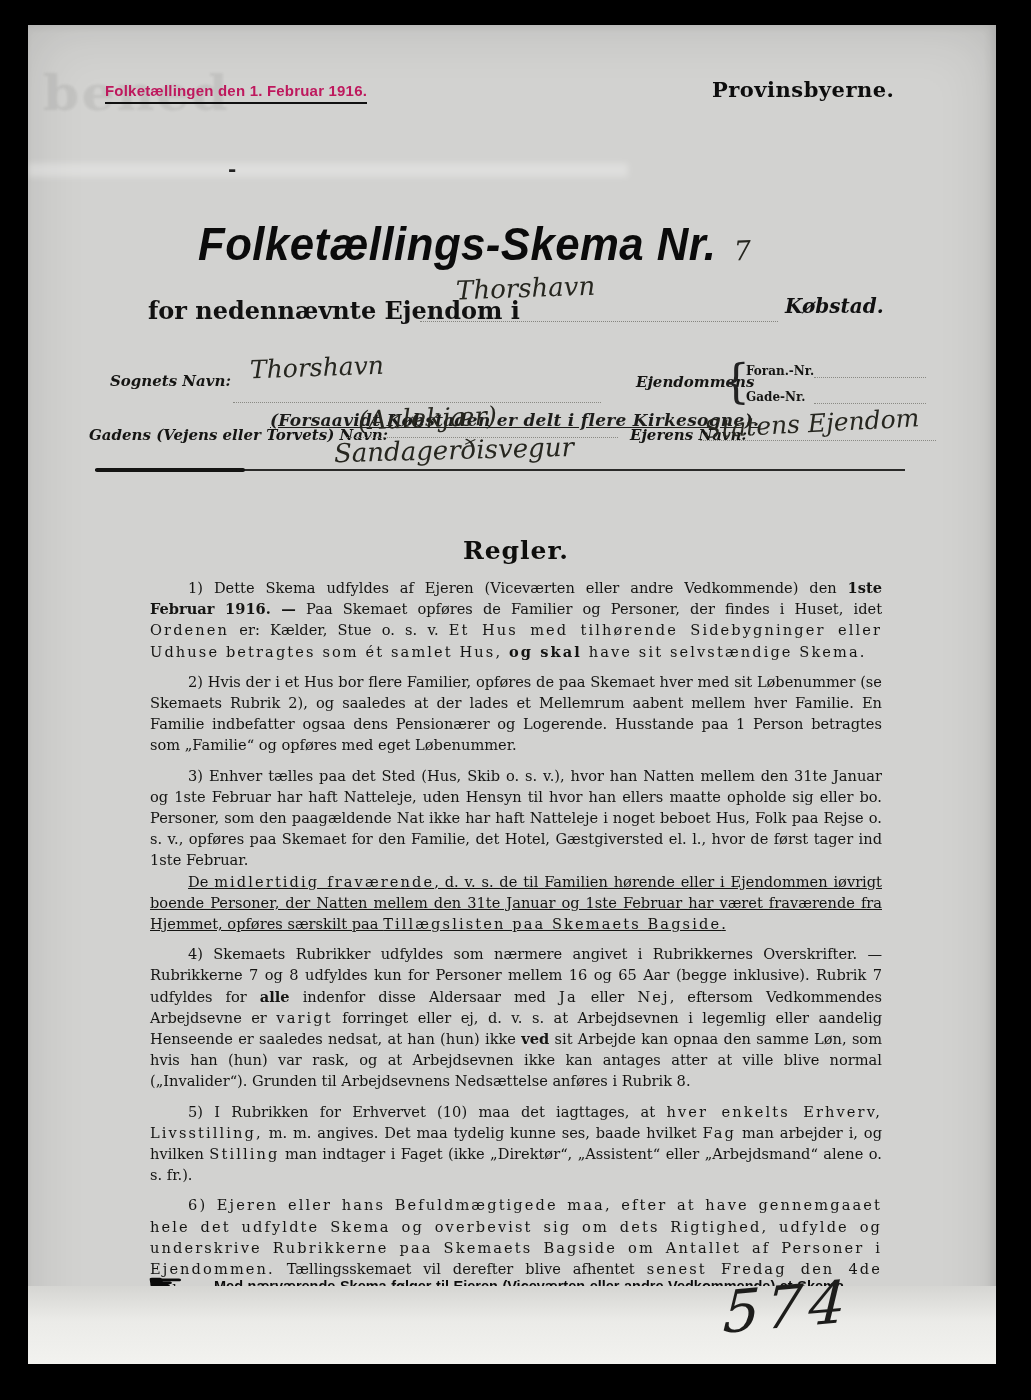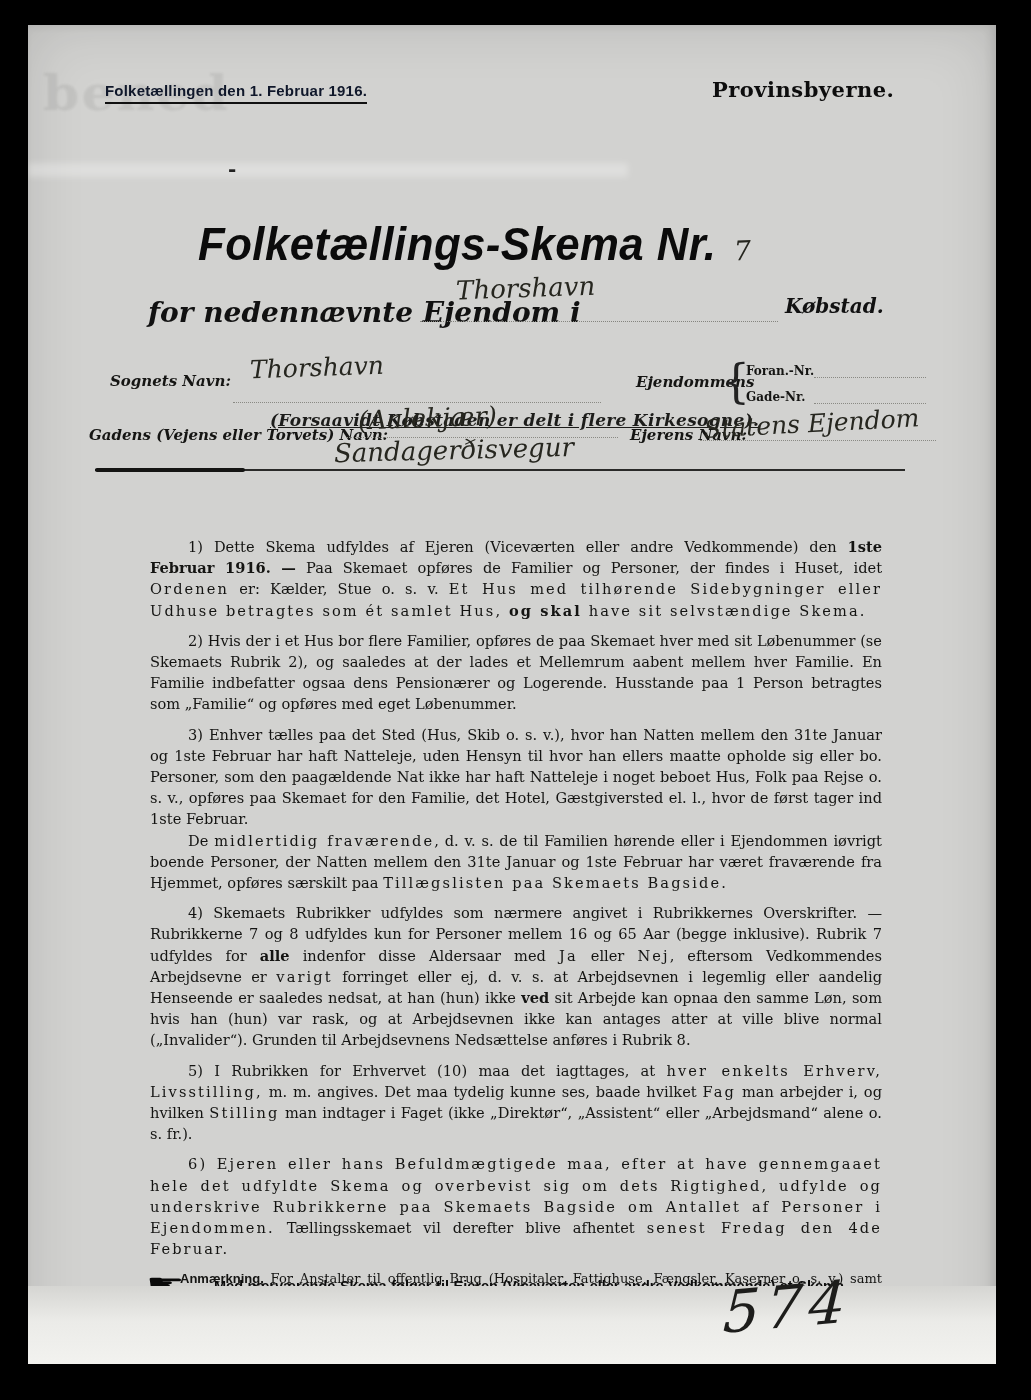--- a/index.html
+++ b/index.html
@@ -27,41 +27,41 @@
   }
   .ghost{
     position:absolute;left:22px;top:40px;
     font-weight:bold;font-size:48px;color:rgba(30,30,30,0.08);
     transform:scaleX(1.08);filter:blur(1px);
     letter-spacing:2px;
   }
   .hdr-left{
     position:absolute;left:77px;top:57px;
     font-family:"Liberation Sans","DejaVu Sans",sans-serif;
-    font-weight:bold;font-size:15px;color:#0f172a;
+    font-weight:bold;font-size:15px;color:#be185d;
     border-bottom:2px solid #111;padding-bottom:3px;letter-spacing:0.2px;
   }
   .hdr-right{
     position:absolute;left:684px;top:52px;
     font-weight:bold;font-size:21px;color:#0d0d0d;letter-spacing:0.5px;
   }
   .stray-dash{position:absolute;left:200px;top:132px;font-weight:bold;font-size:20px;color:#222;}
   .title-main{
     position:absolute;left:170px;top:192px;
     font-family:"Liberation Sans","DejaVu Sans",sans-serif;
     font-weight:bold;font-style:italic;font-size:46px;color:#0b0b0b;
     transform:scaleX(0.95);transform-origin:left top;white-space:nowrap;
     letter-spacing:0.5px;
   }
   .hw{
     font-family:"DejaVu Serif","Liberation Serif",serif;
     font-style:italic;color:#26261f;white-space:nowrap;
   }
   .title-number{position:absolute;left:706px;top:210px;font-size:27px;transform:rotate(-3deg);}
-  .sub-label{position:absolute;left:120px;top:271px;font-weight:bold;font-style:italic;font-size:28px;color:#111;}
+  .sub-label{position:absolute;left:120px;top:271px;font-weight:bold;font-size:24px;color:#111;}
   .sub-line{position:absolute;left:392px;top:296px;width:358px;border-bottom:1.5px dotted #85857f;}
   .sub-value{position:absolute;left:428px;top:248px;font-size:26px;transform:rotate(-2deg);}
   .sub-suffix{position:absolute;left:757px;top:269px;font-weight:bold;font-style:italic;font-size:20px;color:#111;text-align:right;}
   .fld{font-weight:bold;font-style:italic;font-size:15px;color:#151513;position:absolute;white-space:nowrap;}
   .dotline{position:absolute;border-bottom:1.2px dotted #8a8a84;}
   .sogn-value{position:absolute;left:222px;top:328px;font-size:25px;transform:rotate(-2deg);}
   .sogn-note{position:absolute;left:242px;top:385px;font-weight:bold;font-style:italic;font-size:17px;color:#1c1c1a;letter-spacing:0.3px;text-decoration:underline;}
   .ejd-brace{position:absolute;left:694px;top:330px;font-size:44px;color:#222;transform:scaleY(1.05);font-weight:normal;}
   .nr-label{position:absolute;font-weight:bold;font-size:12px;color:#151513;font-style:normal;}
   .gadens-value{position:absolute;left:330px;top:378px;font-size:26px;transform:rotate(-2deg);}
@@ -75,21 +75,21 @@
   .rules-heading{
     text-align:center;font-weight:bold;font-size:25px;letter-spacing:1px;
     margin:0 0 12px 0;color:#0e0e0c;
   }
   .rp{
     font-size:14.6px;line-height:21.2px;text-align:justify;text-indent:38px;
     margin:0 0 9px 0;
   }
   .rp.tight{margin-bottom:0;}
   .rp.sub{margin-bottom:0;}
-  .rp.sub-end{}
+  .rp.sub-end{text-decoration:underline;}
   .rp.note{font-size:13px;line-height:19px;margin-top:4px;text-indent:30px;}
   .seg-n{}
   .seg-sp{letter-spacing:2.1px;}
   .seg-b{font-weight:bold;}
   .seg-bsp{font-weight:bold;letter-spacing:2.1px;}
   .note-label{font-family:"Liberation Sans","DejaVu Sans",sans-serif;font-weight:bold;font-size:13px;}
   .footer-icon{
     position:absolute;left:118px;top:1243px;
     font-family:"DejaVu Sans",sans-serif;font-size:27px;color:#0a0a0a;
     transform:scaleX(1.6);transform-origin:left center;
@@ -144,20 +144,21 @@
   <div class="hw street2">Sandagerðisvegur</div>
 
   <div class="fld" style="left:602px;top:401px;">Ejerens Navn:</div>
   <div class="dotline" style="left:672px;top:415px;width:236px;"></div>
   <div class="hw ejer-value">Statens Ejendom</div>
 
   <div class="rule-base"></div>
   <div class="rule-thick"></div>
 
   <div class="rules">
+    <h2 class="rules-heading">Regler.</h2>
     <div>
         <p class="rp para"><span class="seg-n">1) Dette Skema udfyldes af Ejeren (Viceværten eller andre Vedkommende) den </span><span class="seg-b">1ste Februar 1916. —</span><span class="seg-n"> Paa Skemaet opføres de Familier og Personer, der findes i Huset, idet </span><span class="seg-sp">Ordenen</span><span class="seg-n"> er: Kælder, Stue o. s. v. </span><span class="seg-sp">Et Hus med tilhørende Sidebygninger eller Udhuse betragtes som ét samlet Hus, </span><span class="seg-bsp">og skal</span><span class="seg-sp"> have sit selvstændige Skema.</span></p>
         <p class="rp para"><span class="seg-n">2) Hvis der i et Hus bor flere Familier, opføres de paa Skemaet hver med sit Løbenummer (se Skemaets Rubrik 2), og saaledes at der lades et Mellemrum aabent mellem hver Familie.  En Familie indbefatter ogsaa dens Pensionærer og Logerende.  Husstande paa 1 Person betragtes som „Familie“ og opføres med eget Løbenummer.</span></p>
         <p class="rp para tight"><span class="seg-n">3) Enhver tælles paa det Sted (Hus, Skib o. s. v.), hvor han Natten mellem den 31te Januar og 1ste Februar har haft Natteleje, uden Hensyn til hvor han ellers maatte opholde sig eller bo.  Personer, som den paagældende Nat ikke har haft Natteleje i noget beboet Hus, Folk paa Rejse o. s. v., opføres paa Skemaet for den Familie, det Hotel, Gæstgiversted el. l., hvor de først tager ind 1ste Februar.</span></p>
         <p class="rp sub-end"><span class="seg-n">De </span><span class="seg-sp">midlertidig fraværende</span><span class="seg-n">, d. v. s. de til Familien hørende eller i Ejendommen iøvrigt boende Personer, der Natten mellem den 31te Januar og 1ste Februar har været fraværende fra Hjemmet, opføres særskilt paa </span><span class="seg-sp">Tillægslisten paa Skemaets Bagside</span><span class="seg-n">.</span></p>
         <p class="rp para"><span class="seg-n">4) Skemaets Rubrikker udfyldes som nærmere angivet i Rubrikkernes Overskrifter. — Rubrikkerne 7 og 8 udfyldes kun for Personer mellem 16 og 65 Aar (begge inklusive).  Rubrik 7 udfyldes for </span><span class="seg-b">alle</span><span class="seg-n"> indenfor disse Aldersaar med </span><span class="seg-sp">Ja</span><span class="seg-n"> eller </span><span class="seg-sp">Nej</span><span class="seg-n">, eftersom Vedkommendes Arbejdsevne er </span><span class="seg-sp">varigt</span><span class="seg-n"> forringet eller ej, d. v. s. at Arbejdsevnen i legemlig eller aandelig Henseende er saaledes nedsat, at han (hun) ikke </span><span class="seg-b">ved</span><span class="seg-n"> sit Arbejde kan opnaa den samme Løn, som hvis han (hun) var rask, og at Arbejdsevnen ikke kan antages atter at ville blive normal („Invalider“).  Grunden til Arbejdsevnens Nedsættelse anføres i Rubrik 8.</span></p>
         <p class="rp para"><span class="seg-n">5) I Rubrikken for Erhvervet (10) maa det iagttages, at </span><span class="seg-sp">hver enkelts Erhverv, Livsstilling,</span><span class="seg-n"> m. m. angives.  Det maa tydelig kunne ses, baade hvilket </span><span class="seg-sp">Fag</span><span class="seg-n"> man arbejder i, og hvilken </span><span class="seg-sp">Stilling</span><span class="seg-n"> man indtager i Faget (ikke „Direktør“, „Assistent“ eller „Arbejdsmand“ alene o. s. fr.).</span></p>
         <p class="rp para"><span class="seg-sp">6) Ejeren eller hans Befuldmægtigede maa, efter at have gennemgaaet hele det udfyldte Skema og overbevist sig om dets Rigtighed, udfylde og underskrive Rubrikkerne paa Skemaets Bagside om Antallet af Personer i Ejendommen.</span><span class="seg-n">  Tællingsskemaet vil derefter blive afhentet </span><span class="seg-sp">senest Fredag den 4de Februar.</span></p>
         <p class="rp note"><span class="seg-b note-label">Anmærkning.</span><span class="seg-n">  For Anstalter til offentlig Brug (Hospitaler, Fattighuse, Fængsler, Kaserner o. s. v.) samt Hoteller o. l. udfyldes Skemaerne af Bestyrerne efter samme Regler som for private Ejendomme.  Bestyrerens eller Opsynspersonalets særlige Husholdninger skal opføres med særskilt Løbenummer, saaledes som det sker med Familierne i de private Huse (jfr. Rubrik 2).</span></p>
       </div>

